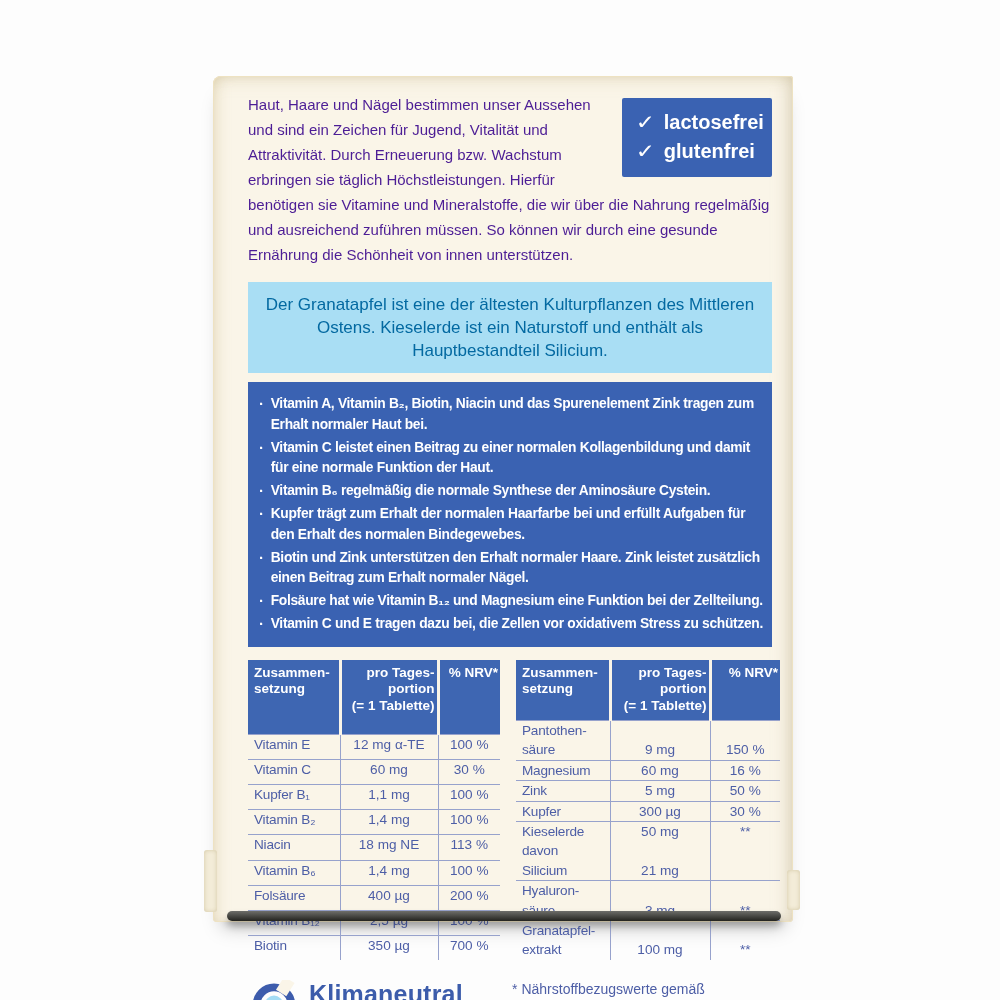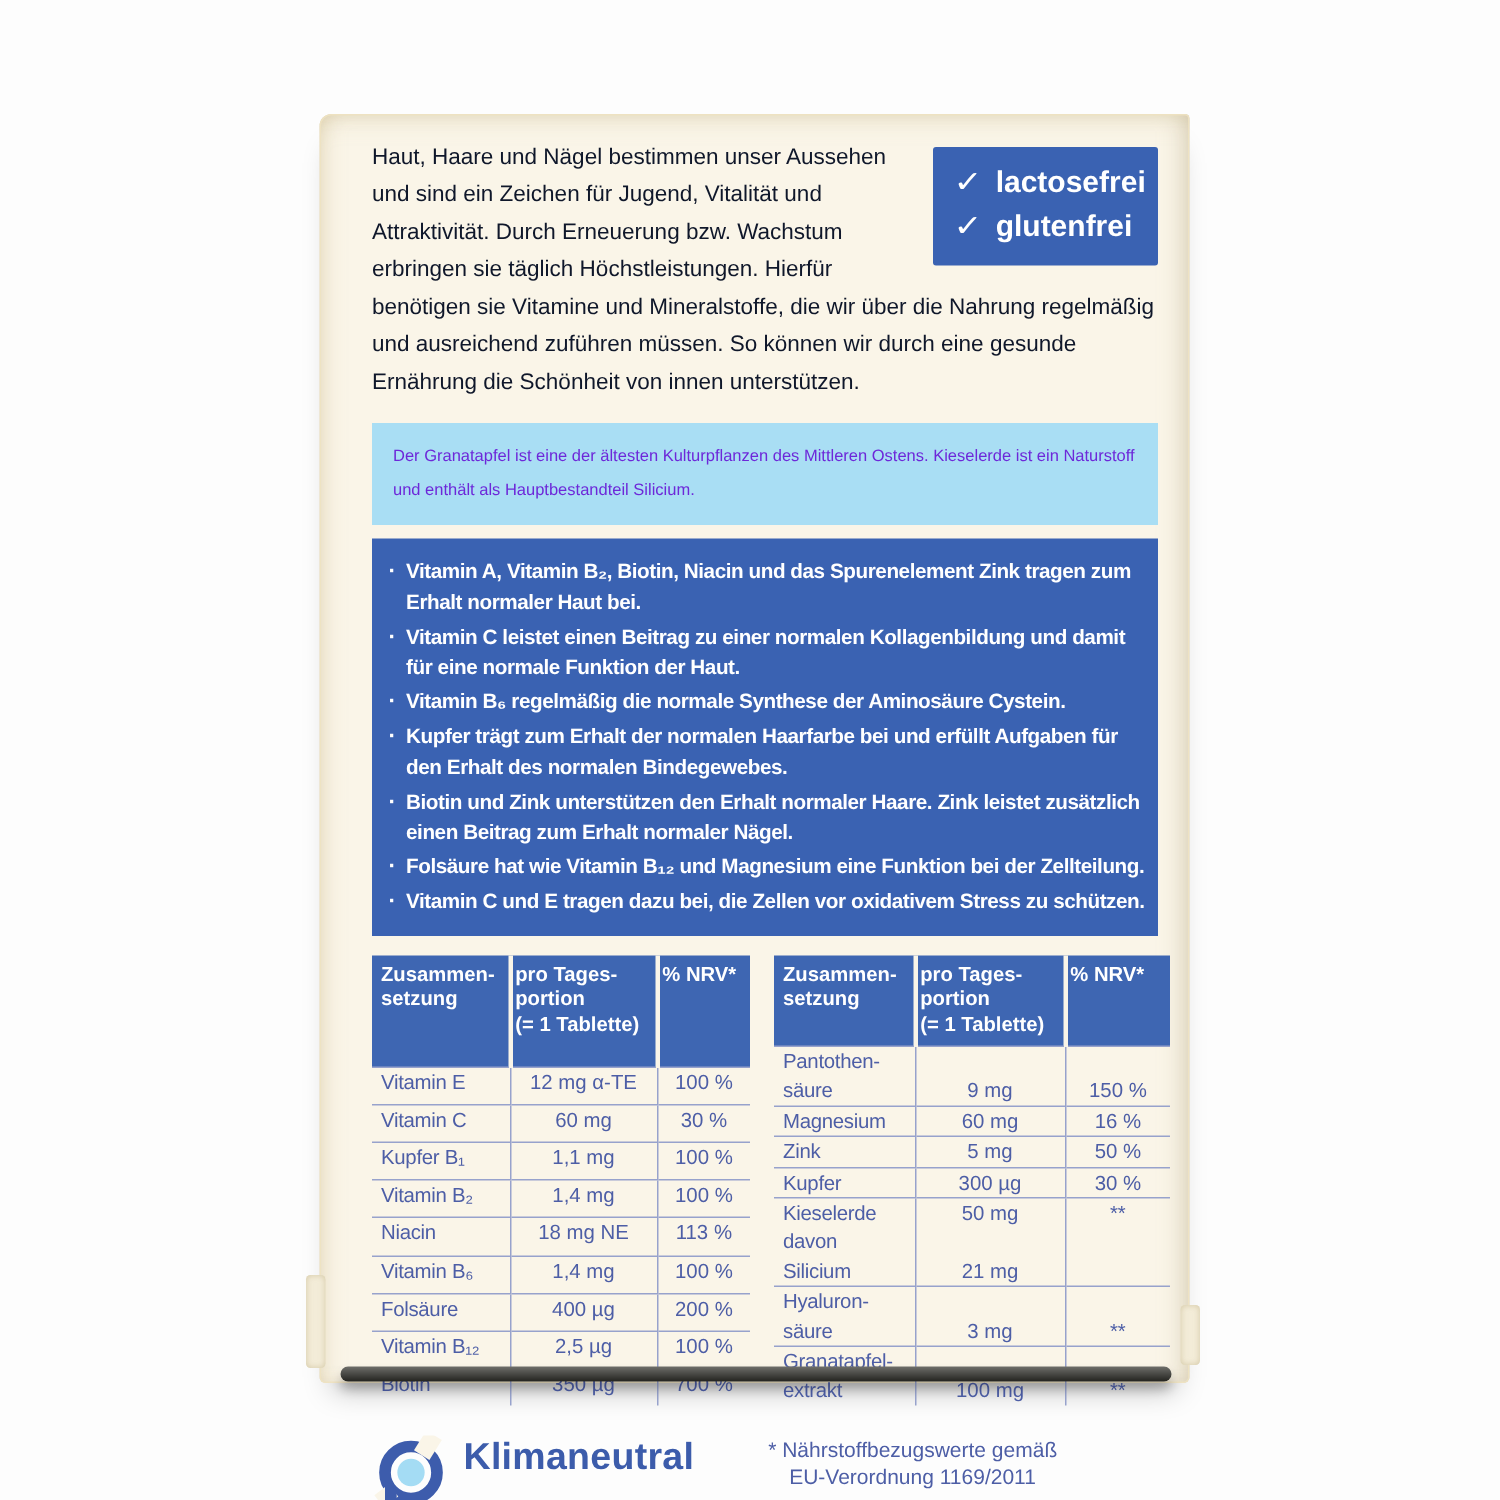--- a/index.html
+++ b/index.html
@@ -33,43 +33,43 @@
   .content{position:absolute;left:35px;top:12px;width:524px;}
 
   
   .badge{
     float:right;width:150px;margin:6px 0 12px 14px;
     background:#3a62b2;border-radius:2px;
     padding:10px 0 11px 15px;box-sizing:border-box;
   }
   .badge-row{display:flex;align-items:center;gap:10px;color:#fff;font-weight:bold;font-size:20px;line-height:29px;}
   .badge-row .check{font-size:20px;font-weight:bold;transform:scaleX(1.15);}
-  .intro-text{margin:4px 0 0;font-size:15px;line-height:25px;color:#0f172a;}
+  .intro-text{margin:4px 0 0;font-size:15px;line-height:25px;color:#4c1d95;}
 
   
   .infobox{clear:both;margin-top:15px;background:#a9def4;padding:11px 14px;}
-  .infobox p{margin:0;font-size:11px;line-height:23px;color:#6d28d9;}
+  .infobox p{margin:0;font-size:17px;line-height:23px;color:#0369a1;text-align:center;}
 
   
   .benefits{margin-top:9px;background:#3a62b2;padding:12px 8px 12px 11px;}
   .benefits ul{list-style:none;margin:0;padding:0;}
   .benefits li{display:flex;gap:7px;color:#fff;font-weight:bold;
     font-size:13.8px;letter-spacing:-0.3px;line-height:20.5px;margin:0 0 2.5px;}
   .benefits li:last-child{margin-bottom:0;}
   .benefits .dot{flex:0 0 auto;font-size:15px;line-height:20.5px;}
 
   
   .tables{display:flex;margin-top:13px;}
   table{border-collapse:collapse;table-layout:fixed;}
   .t-left{width:252px;}
   .t-right{width:264px;margin-left:16px;}
   th{
     background:#3e66b2;color:#fff;font-weight:bold;
     font-size:13.5px;line-height:16.5px;white-space:pre-line;
-    vertical-align:top;text-align:left;padding:5px 2px 6px;
+    vertical-align:top;text-align:right;padding:5px 2px 6px;
   }
   th.c1{text-align:left;padding-left:6px;}
   th.c2,th.c3{border-left:3px solid #faf5e8;}
   td{
     color:#4d5ea6;font-size:13.6px;line-height:19.4px;
     vertical-align:top;white-space:pre-line;padding:0 2px;
   }
   td.c1{text-align:left;padding-left:6px;letter-spacing:-0.2px;}
   td.c2,td.c3{border-left:1px solid #97a2cc;text-align:center;}
   tr.body td{border-top:1px solid #97a2cc;}

